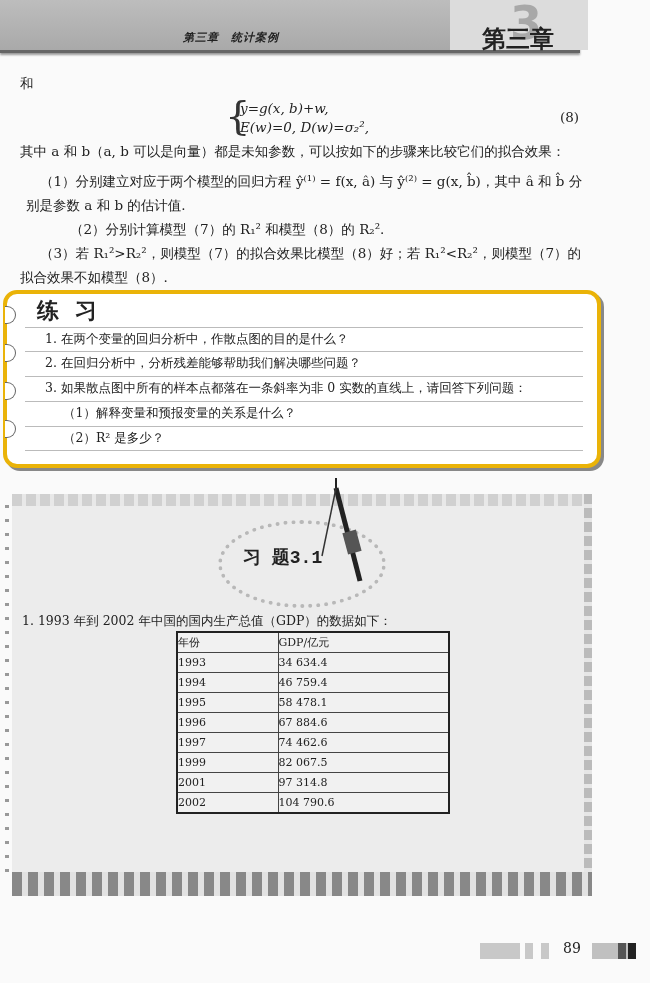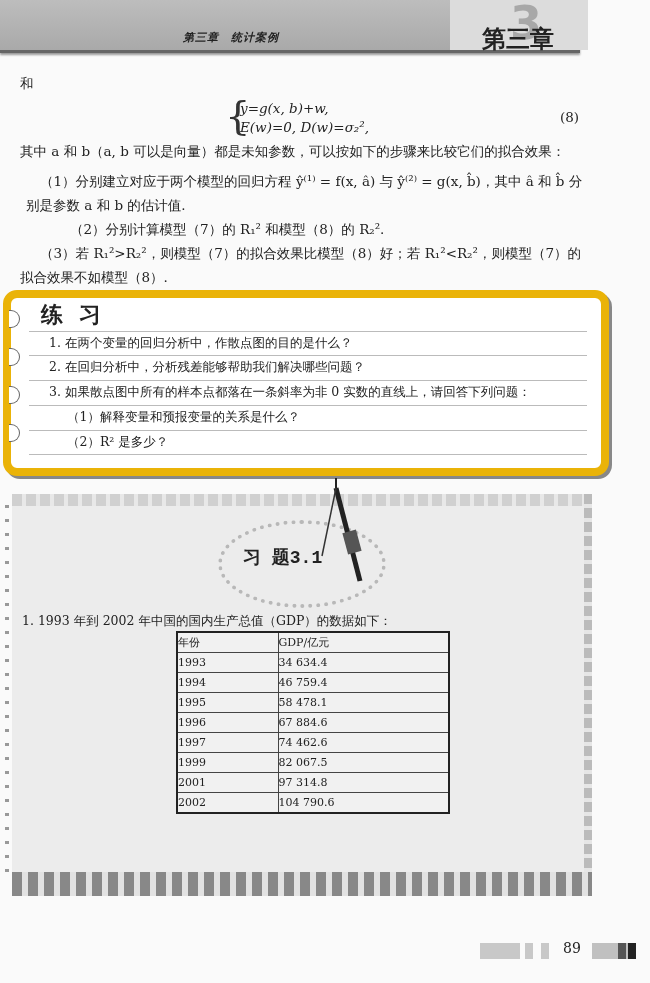--- a/index.html
+++ b/index.html
@@ -12,21 +12,21 @@
             font-weight:bold; color:#222; font-family:"DejaVu Sans", sans-serif; letter-spacing:1px; }
   .header-right { position:absolute; left:450px; top:0; width:138px; height:50px; background:#dcdcdc; }
   .header-big3 { position:absolute; left:510px; top:-4px; font-size:46px; font-weight:bold; color:#a8a8a8;
             font-family:"DejaVu Sans", sans-serif; }
   .header-chapter { position:absolute; left:482px; top:23px; font-size:24px; font-weight:bold; color:#222;
             font-family:"DejaVu Sans", sans-serif; }
   .p { position:absolute; font-size:13.5px; line-height:18px; white-space:nowrap; }
   .math { font-family:"DejaVu Serif", serif; font-style:italic; }
   .brace { position:absolute; left:225px; top:95px; font-size:40px; line-height:40px; color:#333; font-family:"DejaVu Serif", serif; }
   .exercise-box { position:absolute; left:3px; top:290px; width:590px; height:170px;
-            border:8px solid #eab308; border-radius:14px; background:#fff; box-shadow:3px 3px 0 #888; }
+            border:4px solid #eab308; border-radius:14px; background:#fff; box-shadow:3px 3px 0 #888; }
   .ring { position:absolute; left:-2px; width:10px; height:16px; border:1.5px solid #666; border-left:none;
             border-radius:0 10px 10px 0; background:#fff; }
   .ex-title { position:absolute; left:30px; top:2px; font-size:22px; font-weight:bold; letter-spacing:16px;
             font-family:"DejaVu Sans", sans-serif; }
   .ex-line { position:absolute; left:18px; right:14px; border-top:1px solid #bbb; }
   .ex-item { position:absolute; left:38px; font-size:12.5px; white-space:nowrap; }
   .hw-area { position:absolute; left:12px; top:494px; width:580px; height:390px; background:#ececec; }
   .hw-left-dash { position:absolute; left:5px; top:505px; width:4px; height:370px;
             background:repeating-linear-gradient(180deg,#999 0 3px,transparent 3px 14px); }
   .hw-top-stripe { position:absolute; left:12px; top:494px; width:580px; height:12px;

